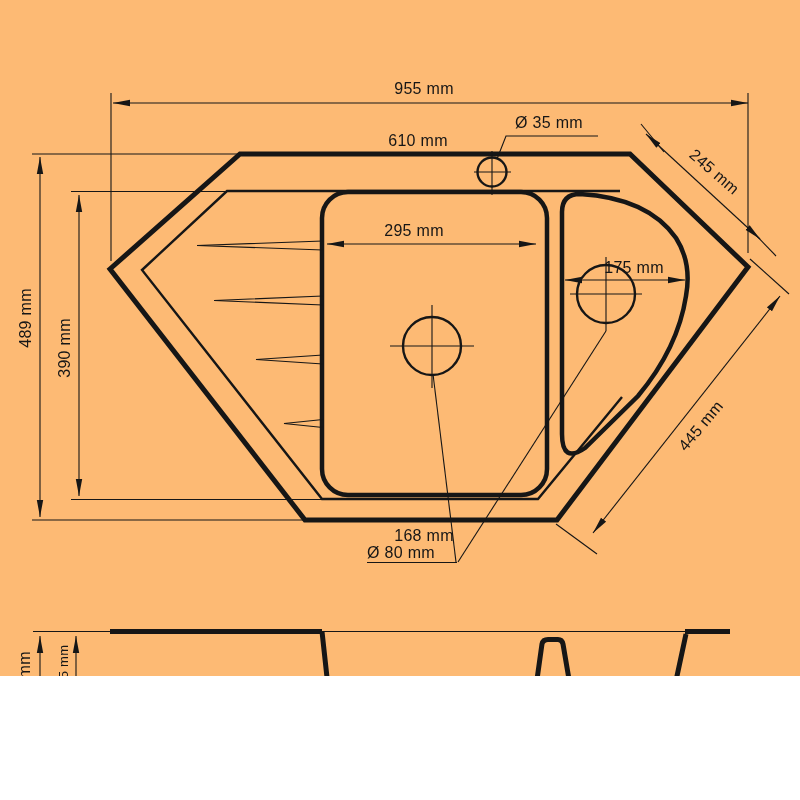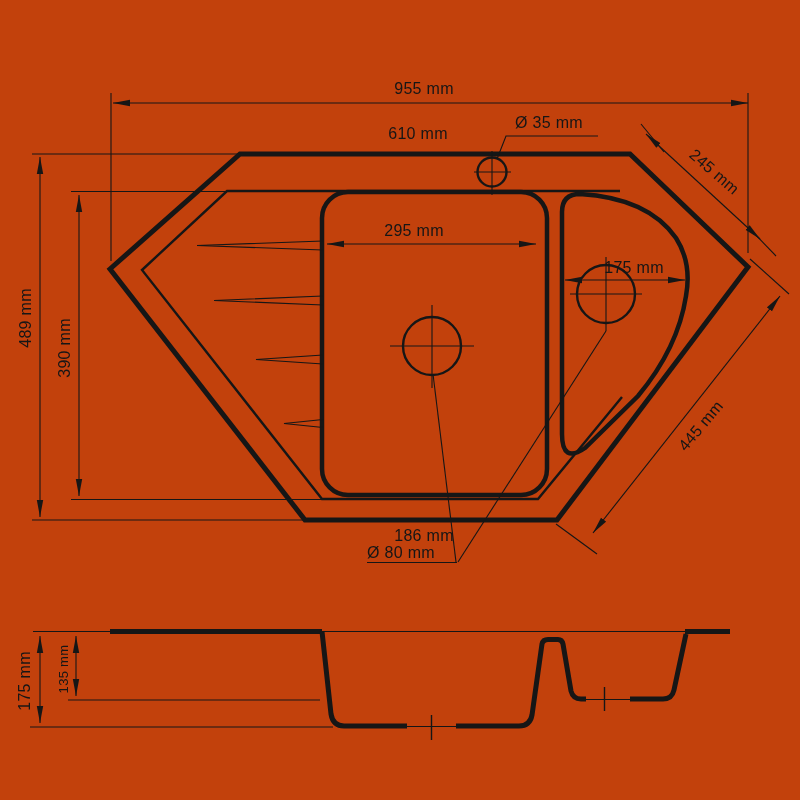--- a/index.html
+++ b/index.html
@@ -1,17 +1,17 @@
 <!DOCTYPE html>
 <html><head>
 <meta charset="utf-8">
 <style>
   html,body{margin:0;padding:0;background:#fff;}
   #stage{
-    position:relative;width:800px;height:800px;background:#c2410c;overflow:hidden;
+    position:relative;width:800px;height:676px;background:#fdba74;overflow:hidden;
     font-family:"Liberation Sans",sans-serif;color:#161616;
   }
   #drawing{position:absolute;left:0;top:0;}
   .lbl{
     position:absolute;white-space:nowrap;font-size:16px;color:#161616;
     transform:translate(-50%,-50%);line-height:1;letter-spacing:.3px;
   }
   .lbl.rot-ccw{transform:translate(-50%,-50%) rotate(-90deg);}
   .lbl.rot445{transform:translate(-50%,-50%) rotate(-50deg);}
   .lbl.rot245{transform:translate(-50%,-50%) rotate(41deg);}
@@ -98,26 +98,26 @@
       <line stroke-width="1.4" x1="604.5" y1="687" x2="604.5" y2="711"></line>
       <path stroke-width="5" d="M 630,699 H 663 Q 672,699 674,690 L 686,634"></path>
       <path stroke-width="5" d="M 685,631.5 H 730"></path>
 
       <line x1="40" y1="636" x2="40" y2="723" marker-start="url(#ah)" marker-end="url(#ah)"></line>
       <line x1="76" y1="636" x2="76" y2="696" marker-start="url(#ah)" marker-end="url(#ah)"></line>
     </g>
   </svg>
 
   <div class="lbl" style="left:424px;top:89px">955 mm</div>
-  <div class="lbl" style="left:418px;top:134px">610 mm</div>
+  <div class="lbl" style="left:418px;top:141px">610 mm</div>
   <div class="lbl" style="left:549px;top:123px">Ø 35 mm</div>
   <div class="lbl rot245" style="left:714px;top:172px">245 mm</div>
   <div class="lbl" style="left:414px;top:231px">295 mm</div>
   <div class="lbl" style="left:634px;top:268px">175 mm</div>
   <div class="lbl rot-ccw" style="left:26px;top:318px">489 mm</div>
   <div class="lbl rot-ccw" style="left:65px;top:348px">390 mm</div>
   <div class="lbl rot445" style="left:701px;top:426px">445 mm</div>
-  <div class="lbl" style="left:424px;top:536px">186 mm</div>
+  <div class="lbl" style="left:424px;top:536px">168 mm</div>
   <div class="lbl" style="left:401px;top:553px">Ø 80 mm</div>
   <div class="lbl rot-ccw" style="left:25px;top:681px">175 mm</div>
   <div class="lbl rot-ccw small" style="left:63px;top:669px">135 mm</div>
 
 </div>
 
 </body></html>

